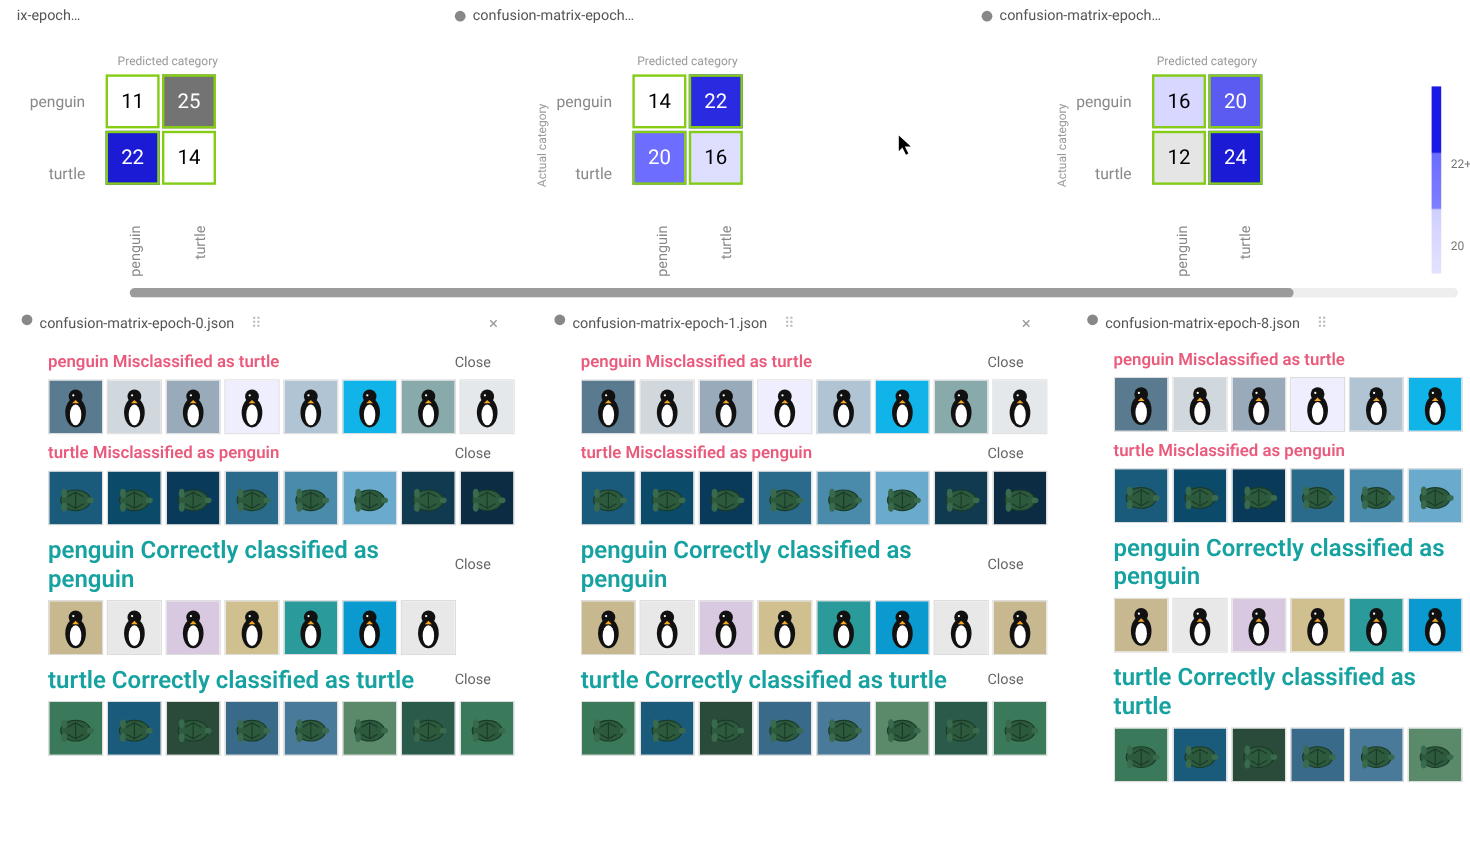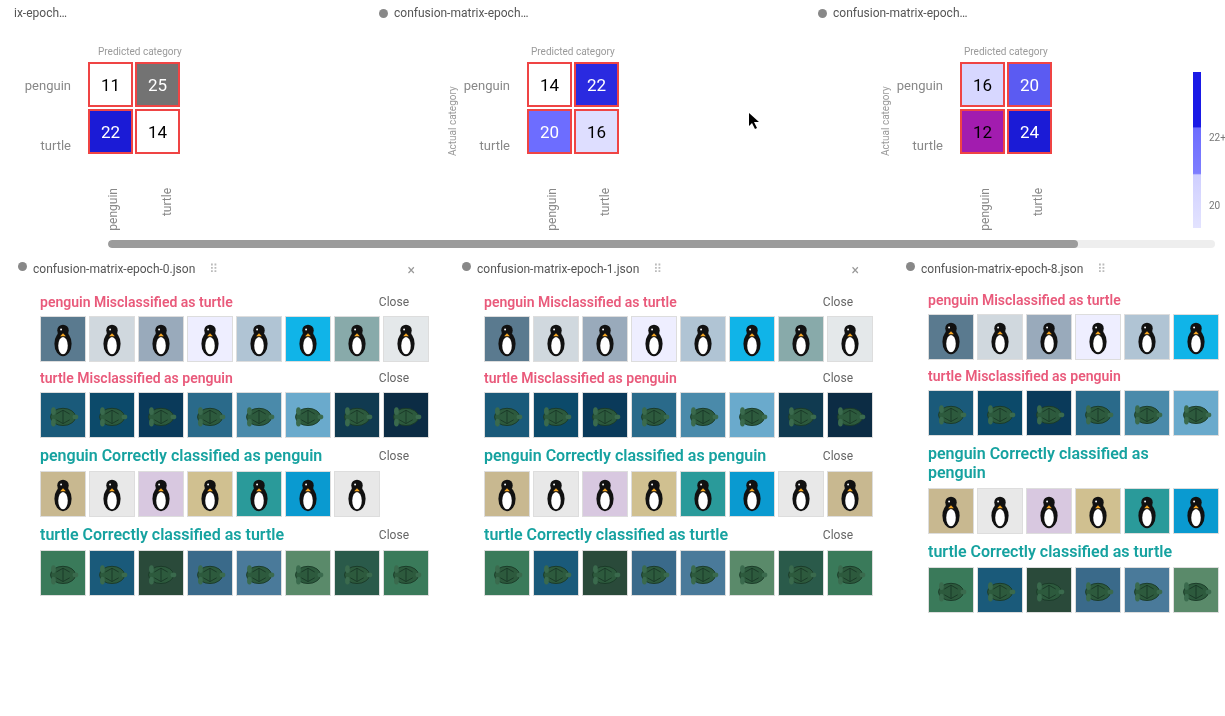--- a/index.html
+++ b/index.html
@@ -4,38 +4,38 @@
 <style>
   *{box-sizing:border-box;margin:0;padding:0}
   body{font-family:-apple-system,BlinkMacSystemFont,"Segoe UI",Roboto,Arial,sans-serif;font-size:13px;color:#333;background:#fff;width:1225px;overflow:hidden}
   .top-panels{display:flex;width:1137px;height:240px;position:relative}
   .top-panel{flex:0 0 433px;position:relative;height:225px}
   .tp-tab{position:absolute;top:6px;left:0;font-size:12px;color:#555;display:flex;align-items:center;gap:6px}
   .dot{width:9px;height:9px;border-radius:50%;background:#888;flex:none}
   .cm-axis-top{position:absolute;top:46px;font-size:10px;color:#9a9a9a}
   .cm-axis-left{position:absolute;font-size:10px;color:#9a9a9a;transform:rotate(-90deg);transform-origin:left top}
   .cm-grid{position:absolute;display:grid;grid-template-columns:45px 45px;grid-template-rows:45px 45px;gap:2px}
-  .cm-cell{display:flex;align-items:center;justify-content:center;font-size:17px;border:2px solid #ef4444}
+  .cm-cell{display:flex;align-items:center;justify-content:center;font-size:17px;border:2px solid #84cc16}
   .row-label{position:absolute;font-size:13px;color:#888;text-align:right;width:55px}
   .col-label{position:absolute;font-size:12px;color:#888;writing-mode:vertical-rl;transform:rotate(180deg)}
   .legend{position:absolute;right:10px;top:72px;width:30px;height:156px}
   .legend-bar{width:8px;height:156px;background:linear-gradient(to bottom,#1a1ae6 0%,#1a1ae6 35%,#6d6dff 36%,#7e7eff 65%,#cfcfff 66%,#e3e3ff 100%);margin-left:8px}
   .legend-tick{position:absolute;font-size:10px;color:#777;left:24px}
   .hscroll{height:8px;background:#eee;position:relative;margin:0 10px 8px 108px;border-radius:4px;overflow:hidden}
   .hscroll-thumb{position:absolute;left:0;width:970px;height:8px;background:#9b9b9b;border-radius:4px}
   .bottom-panels{display:flex;width:1225px}
   .bottom-panel{flex:0 0 433px;padding:0 15px 0 0;position:relative}
   .bp-last{flex:0 0 355px}
   .bp-tabbar{display:flex;align-items:flex-start;gap:6px;font-size:12px;color:#555;padding:6px 6px 10px 18px;position:relative}
   .tab-x{margin-left:auto;color:#999;font-size:14px;padding:0 8px;cursor:pointer}
   .drag{letter-spacing:2px;color:#bbb;margin-left:8px;font-size:12px}
   .group{padding:6px 0 2px 40px}
   .group-head{display:flex;align-items:center;justify-content:space-between;padding-right:20px;margin-bottom:6px}
   .gh-mis{color:#e95a7b;font-weight:600;font-size:14px}
-  .gh-cor{color:#16a2a0;font-weight:600;font-size:16px}
+  .gh-cor{color:#16a2a0;font-weight:600;font-size:20px}
   .close-link{color:#666;font-size:12px;cursor:pointer}
   .thumbs{display:flex;gap:3px;overflow:hidden}
   .thumb{width:46px;height:46px;border:1px solid #ddd;flex:none;display:flex;align-items:center;justify-content:center;overflow:hidden}
   .thumb svg{width:46px;height:46px}
   .cursor{position:absolute;width:12px;height:18px;pointer-events:none}
 </style>
 </head>
 <body>
 
 <div class="top-panels">
@@ -81,21 +81,21 @@
       <span class="dot"></span>
       <span>confusion-matrix-epoch…</span>
     </div>
     <div class="cm-axis-top" style="left:98px">Predicted category</div>
     <div class="cm-axis-left" style="top:156px;left:14px">Actual category</div>
     <div class="row-label" style="top:78px;left:22px">penguin</div>
     <div class="row-label" style="top:138px;left:22px">turtle</div>
     <div class="cm-grid" style="top:62px;left:94px">
       <div class="cm-cell" style="background: rgb(215, 215, 255); color: rgb(0, 0, 0);">16</div>
       <div class="cm-cell" style="background: rgb(91, 91, 242); color: rgb(255, 255, 255);">20</div>
-      <div class="cm-cell" style="background: #a21caf; color: rgb(0, 0, 0);">12</div>
+      <div class="cm-cell" style="background: #e5e5e5; color: rgb(0, 0, 0);">12</div>
       <div class="cm-cell" style="background: rgb(27, 27, 214); color: rgb(255, 255, 255);">24</div>
     </div>
     <div class="col-label" style="top:188px;left:112px">penguin</div>
     <div class="col-label" style="top:188px;left:165px">turtle</div>
     <div class="legend">
       <div class="legend-bar"></div>
       <div class="legend-tick" style="top:60px">22+</div>
       <div class="legend-tick" style="top:128px">20</div>
     </div>
   </div>

